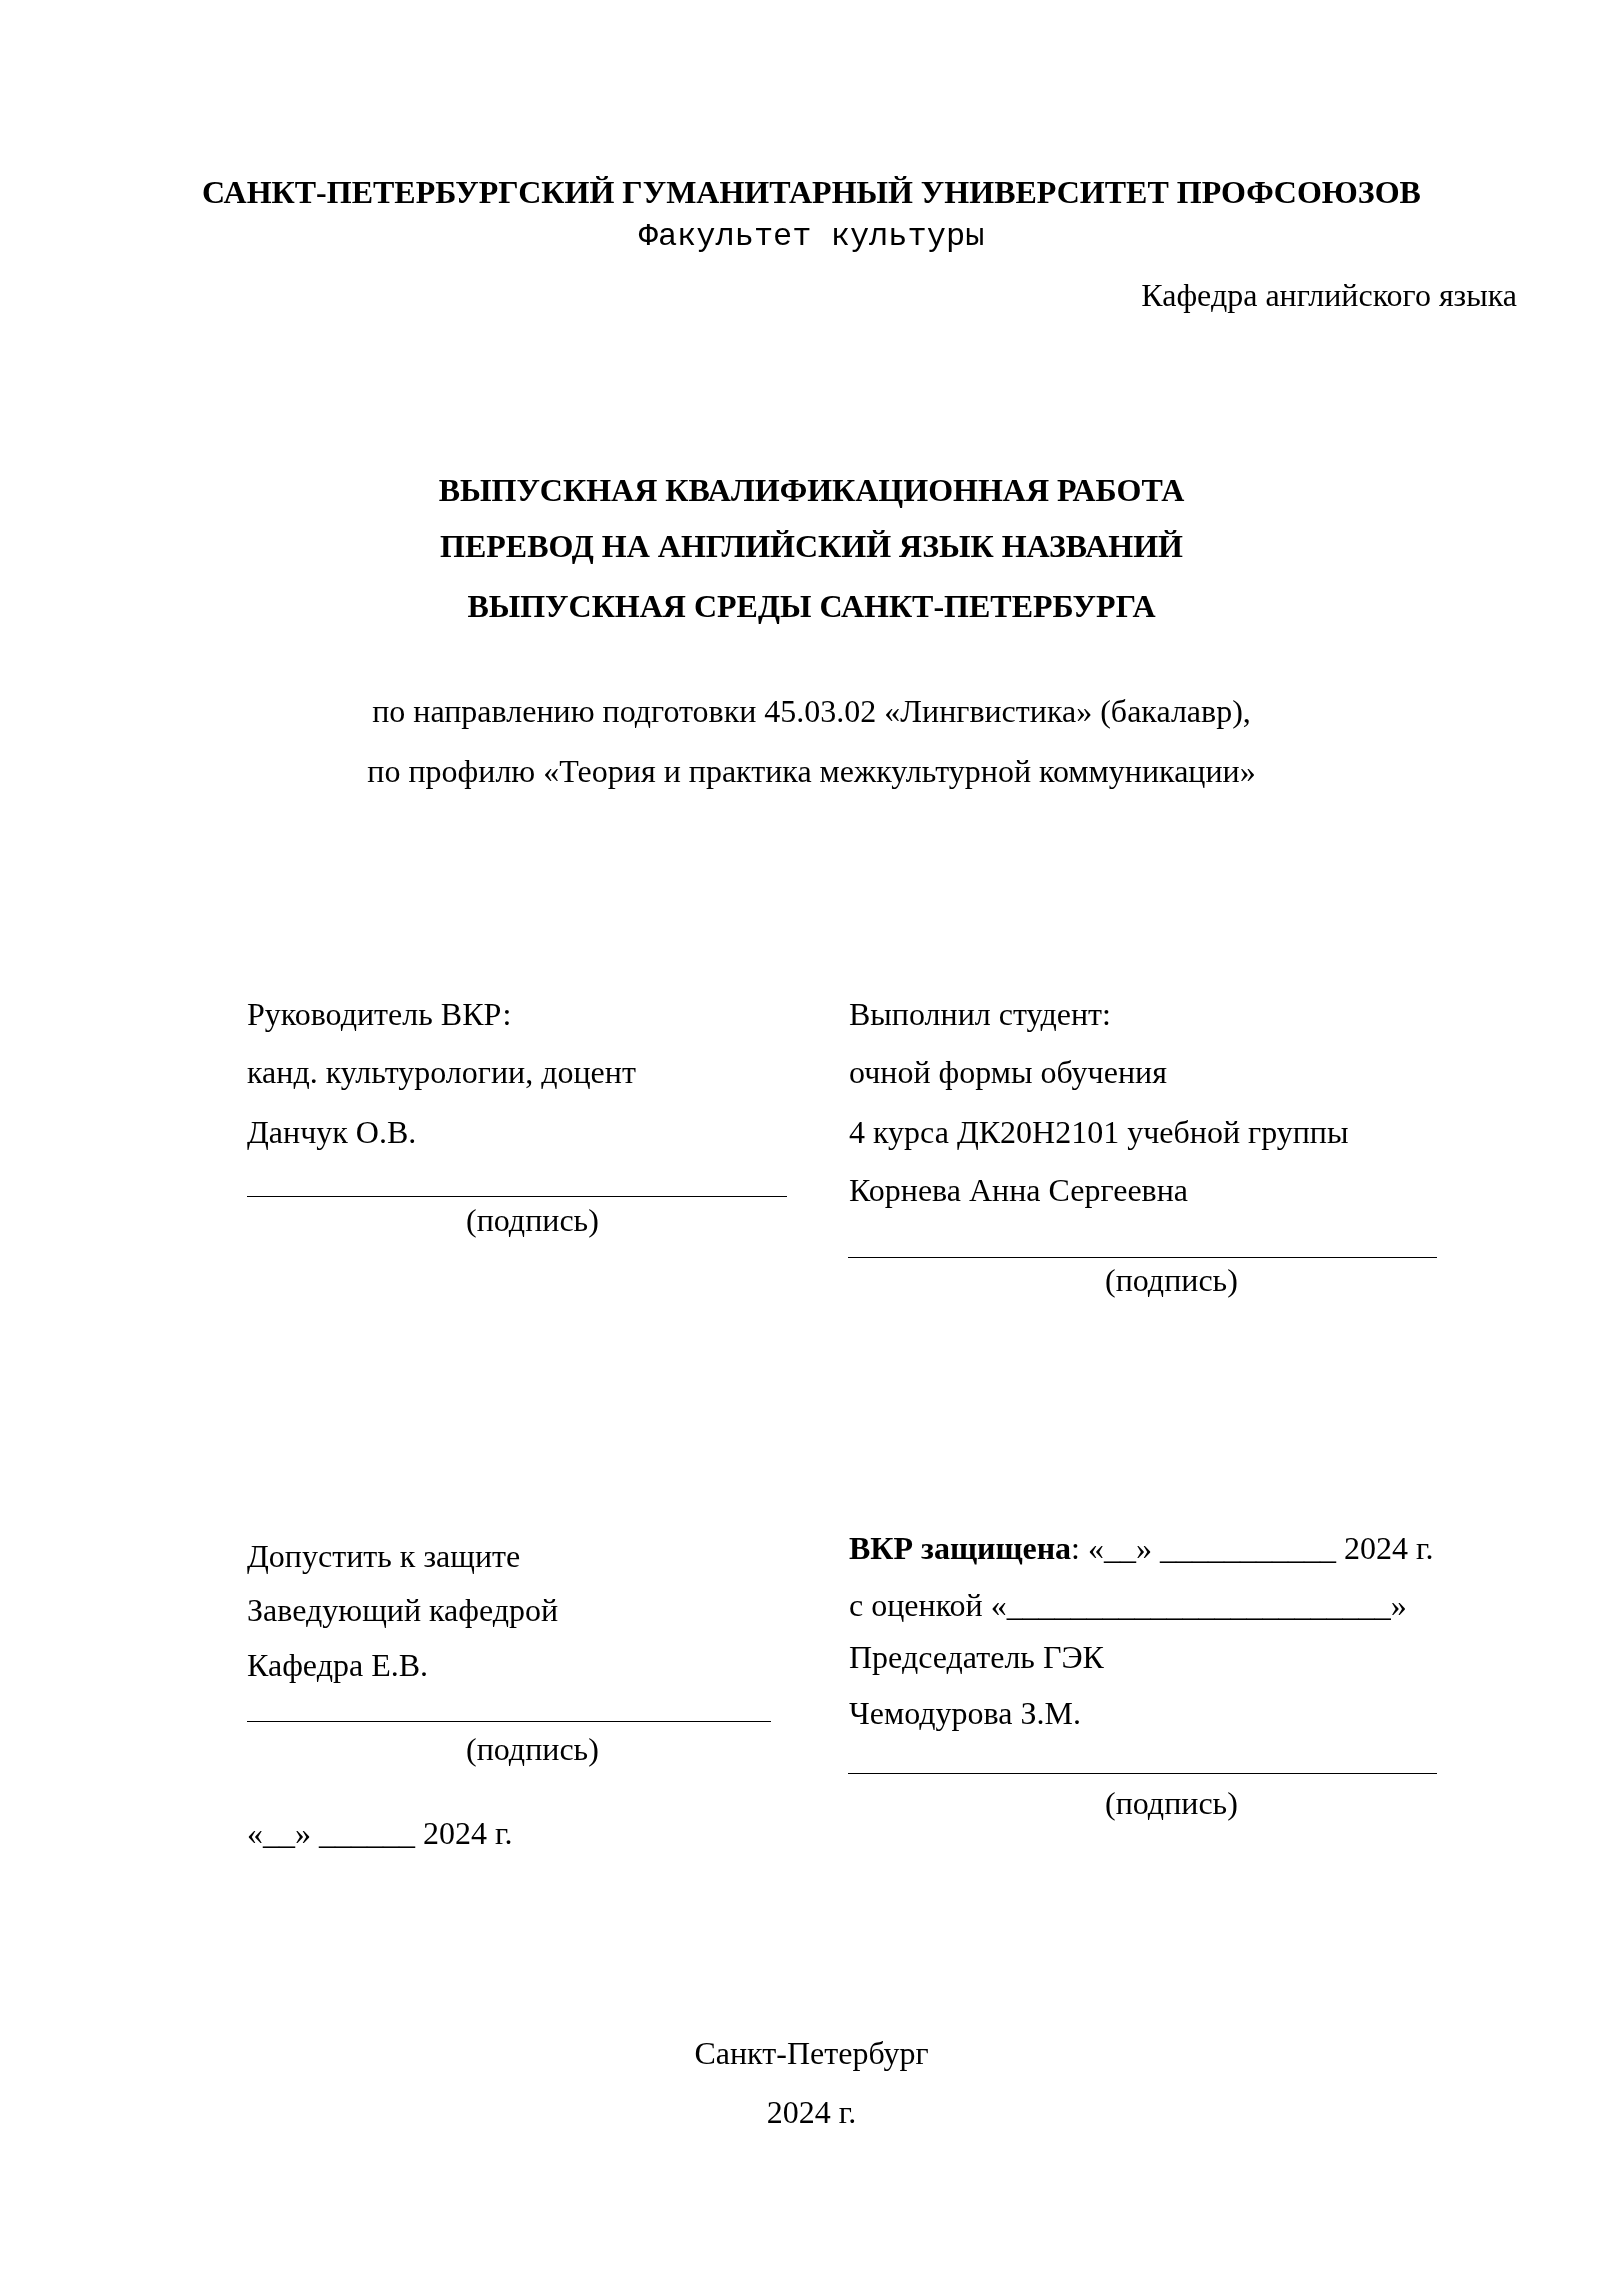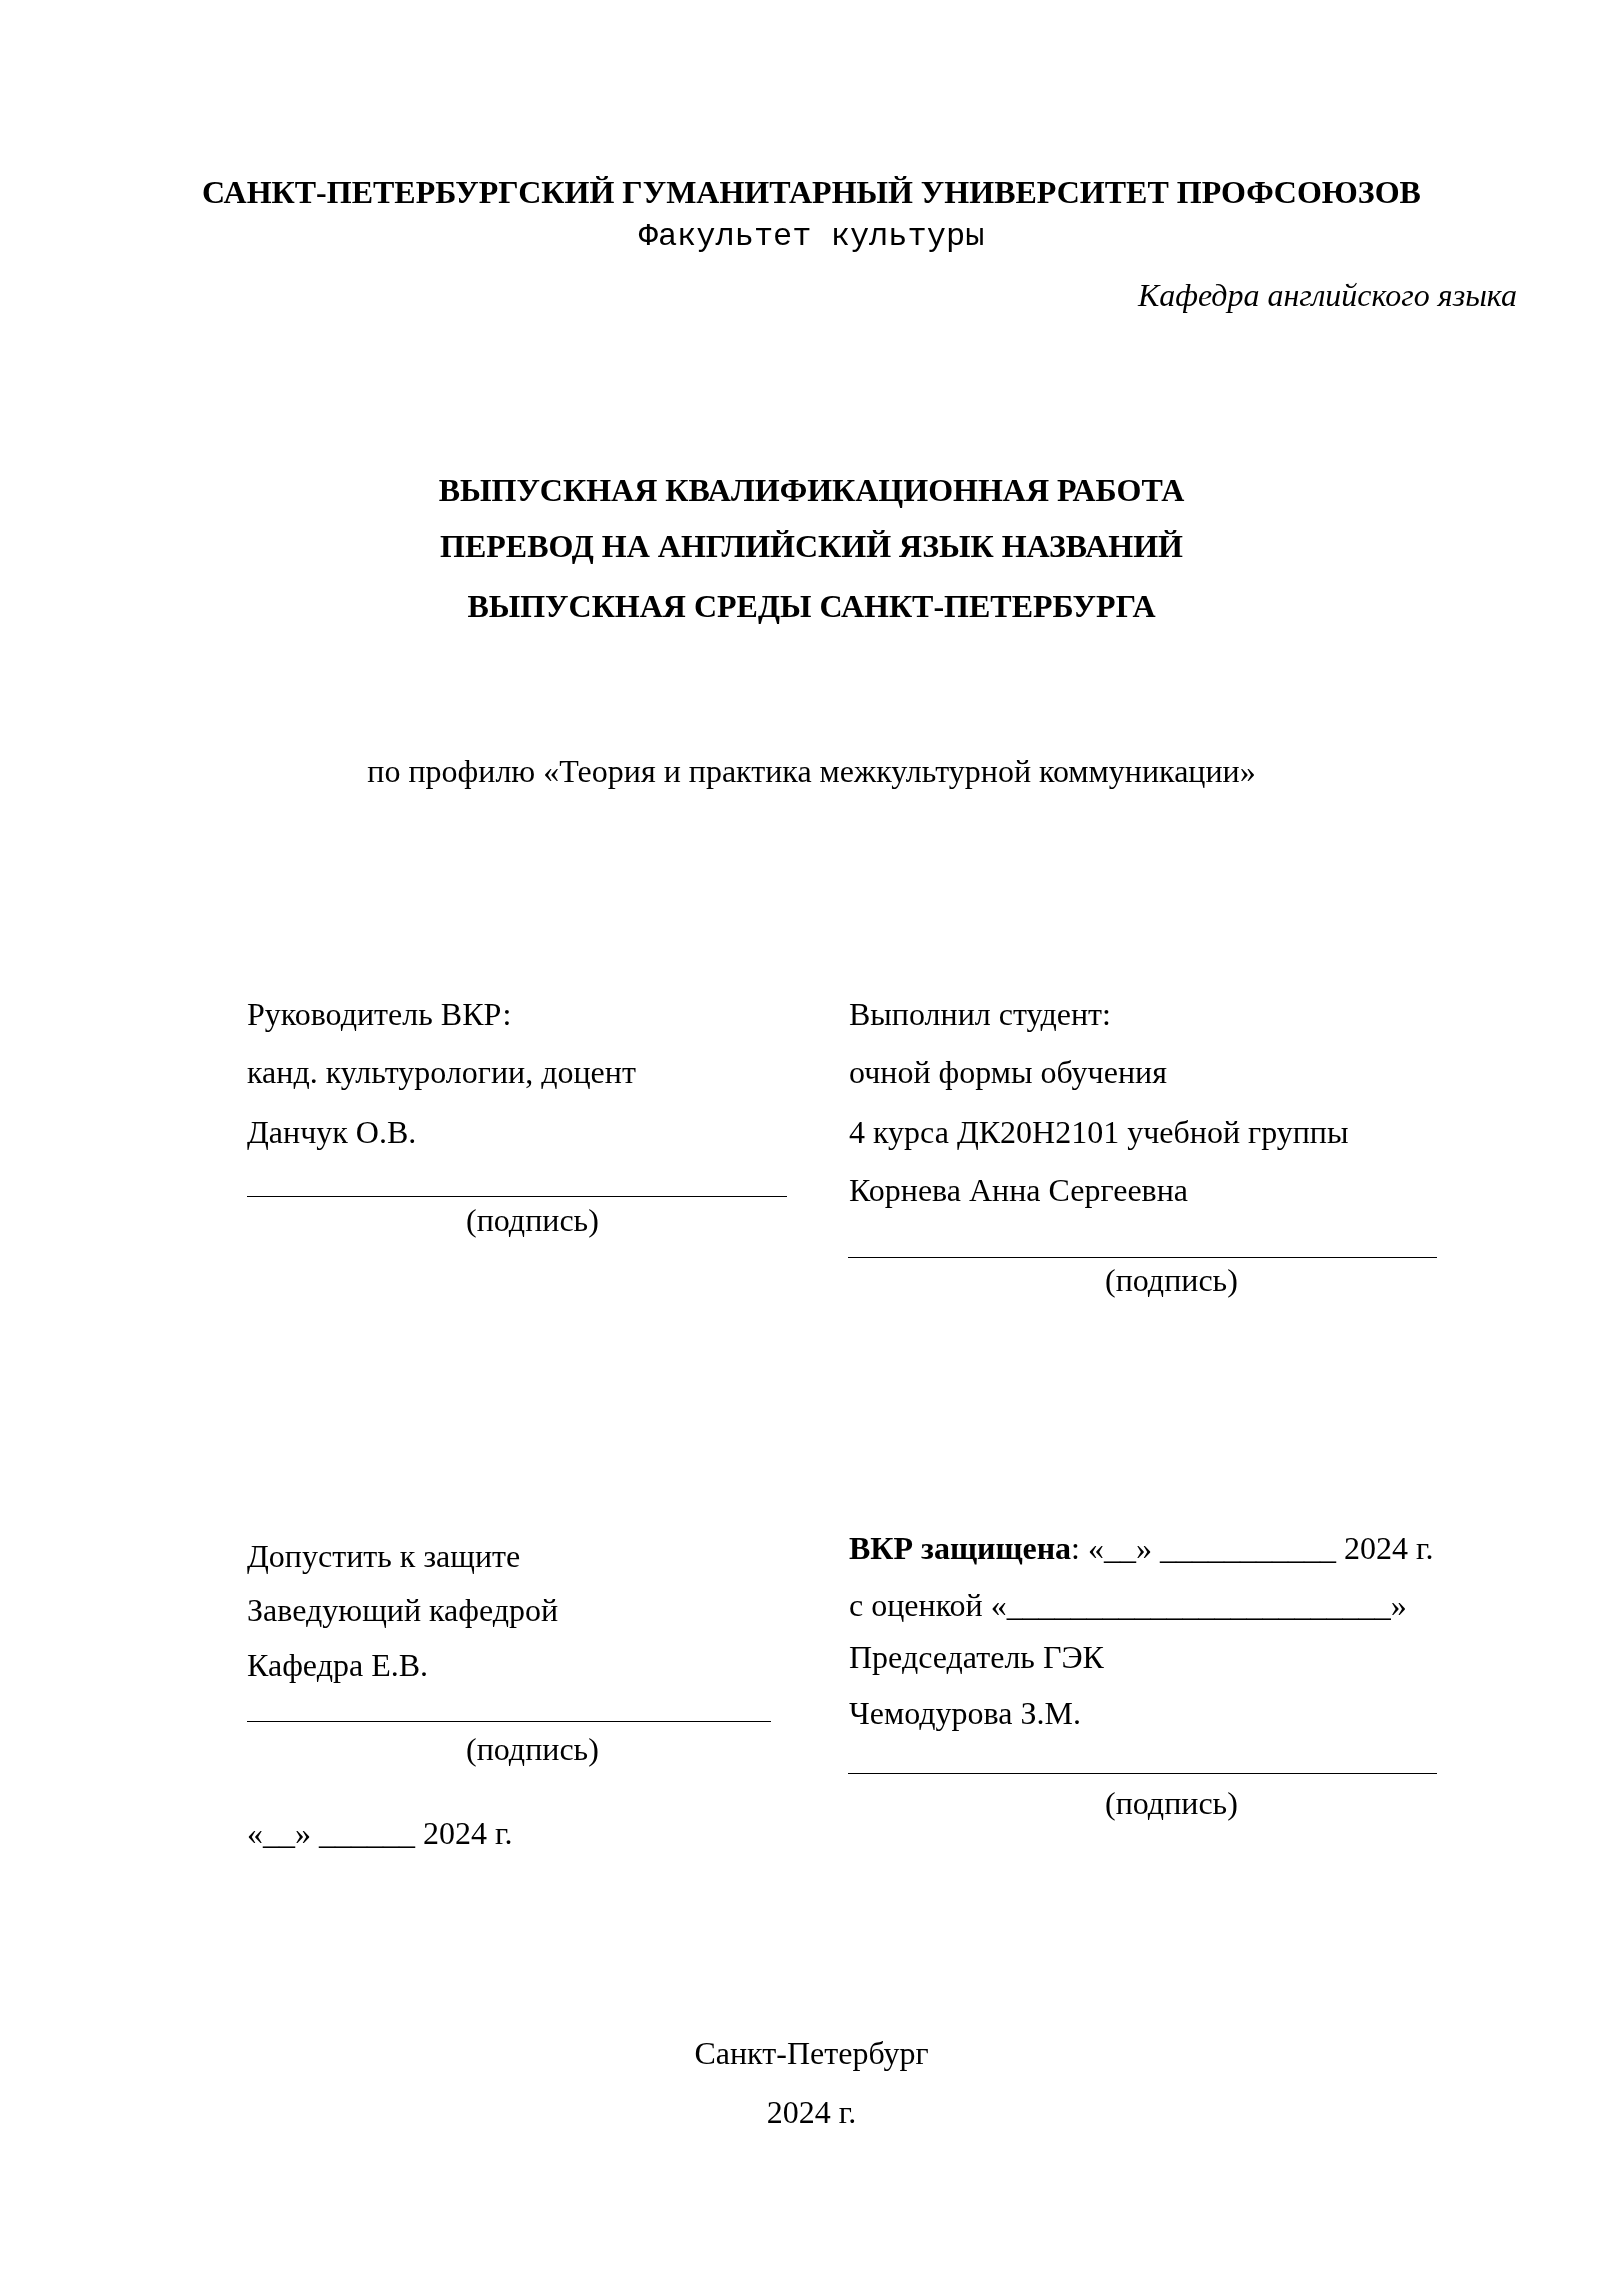--- a/index.html
+++ b/index.html
@@ -12,26 +12,27 @@
   .center { left: 0; width: 1623px; text-align: center; }
   .rule { position: absolute; height: 0; border-top: 1.6px solid #000; }
 </style>
 </head>
 <body>
 
 <div class="page">
 
   <div class="t b center" style="top:160px;">САНКТ-ПЕТЕРБУРГСКИЙ ГУМАНИТАРНЫЙ УНИВЕРСИТЕТ ПРОФСОЮЗОВ</div>
   <div class="t center" style="top:221px;font-family:Liberation Mono, monospace;">Факультет культуры</div>
-  <div class="t" style="top:279px; right:106px; text-align:left;font-style:italic;">Кафедра английского языка</div>
+  <div class="t" style="top:279px; right:106px; text-align:left;">Кафедра английского языка</div>
 
   <div class="t b center" style="top:458px;">ВЫПУСКНАЯ КВАЛИФИКАЦИОННАЯ РАБОТА</div>
   <div class="t b center" style="top:514px;">ПЕРЕВОД НА АНГЛИЙСКИЙ ЯЗЫК НАЗВАНИЙ</div>
   <div class="t b center" style="top:574px;">ВЫПУСКНАЯ СРЕДЫ САНКТ-ПЕТЕРБУРГА</div>
 
+  <div class="t center" style="top:695px;">по направлению подготовки 45.03.02 «Лингвистика» (бакалавр),</div>
   <div class="t center" style="top:755px;">по профилю «Теория и практика межкультурной коммуникации»</div>
 
   <div>
     <div class="t" style="left:247px; top:998px;">Руководитель ВКР:</div>
     <div class="t" style="left:247px; top:1056px;">канд. культурологии, доцент</div>
     <div class="t" style="left:247px; top:1116px;">Данчук О.В.</div>
     <div class="rule" style="left:247px; top:1196px; width:540px;"></div>
     <div class="t i" style="left:466px; top:1204px;">(подпись)</div>
   </div>
 

